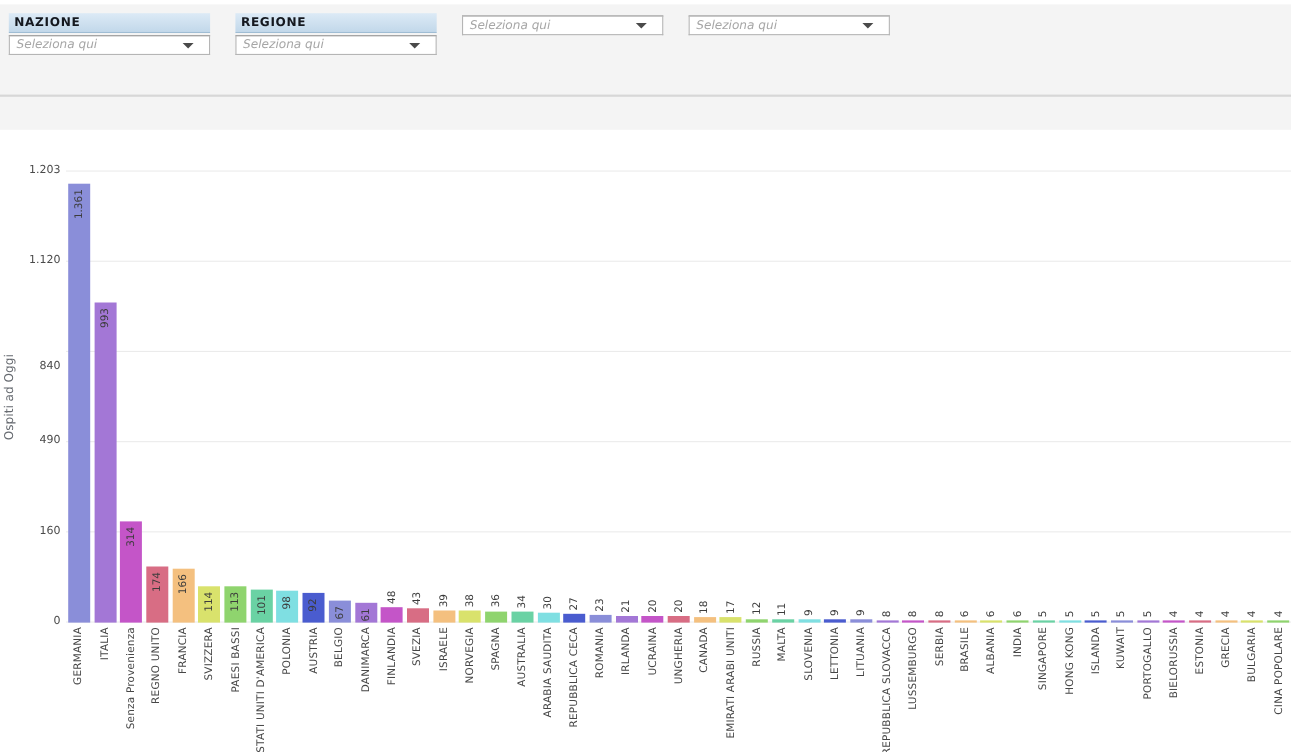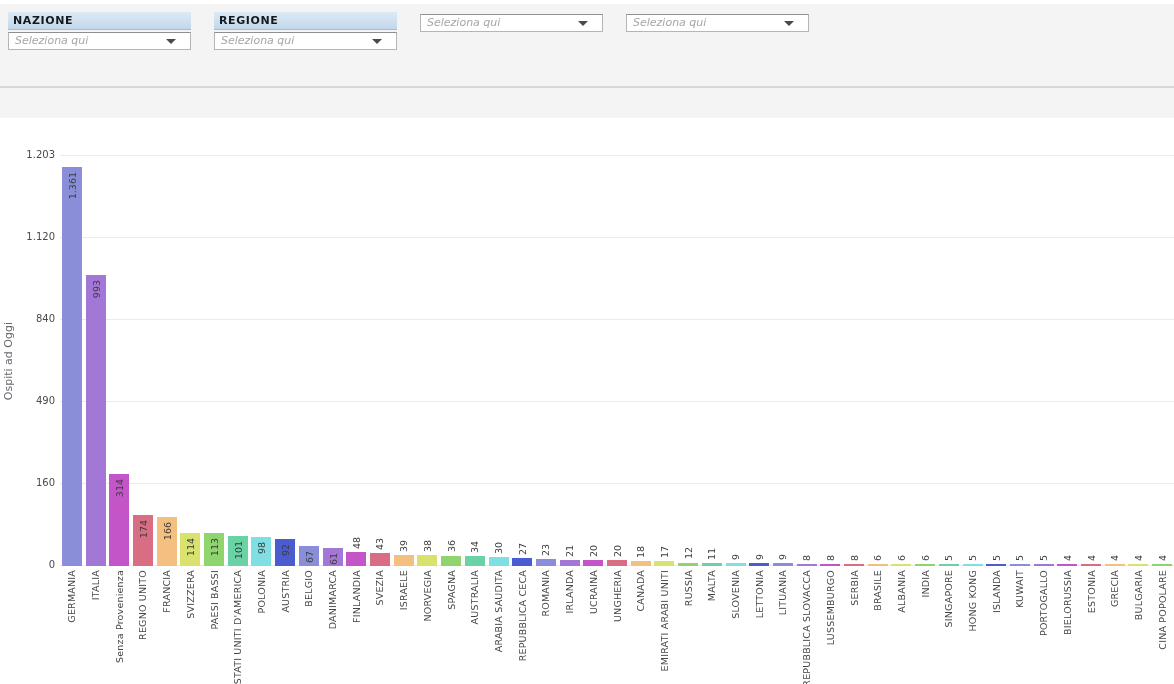--- a/index.html
+++ b/index.html
@@ -118,21 +118,21 @@
 
 <div class="chart-panel">
   <div class="plot-zone">
     <div class="y-title-wrap">
       <span class="vtext y-title">Ospiti ad Oggi</span>
     </div>
     <div class="y-gutter" id="y-gutter">
         <div class="y-tick" style="top: 403px;">0</div>
         <div class="y-tick" style="top: 321px;">160</div>
         <div class="y-tick" style="top: 239px;">490</div>
-        <div class="y-tick" style="top: 157px;">840</div>
+        <div class="y-tick" style="top: 171px;">840</div>
         <div class="y-tick" style="top: 75px;">1.120</div>
         <div class="y-tick" style="top: -7px;">1.203</div>
       </div>
     <div class="plot-area" id="plot-area">
         <div class="gridline" style="top: -1px;"></div>
         <div class="gridline" style="top: 81px;"></div>
         <div class="gridline" style="top: 163px;"></div>
         <div class="gridline" style="top: 245px;"></div>
         <div class="gridline" style="top: 327px;"></div>
         <div class="gridline" style="top: 409px;"></div>

